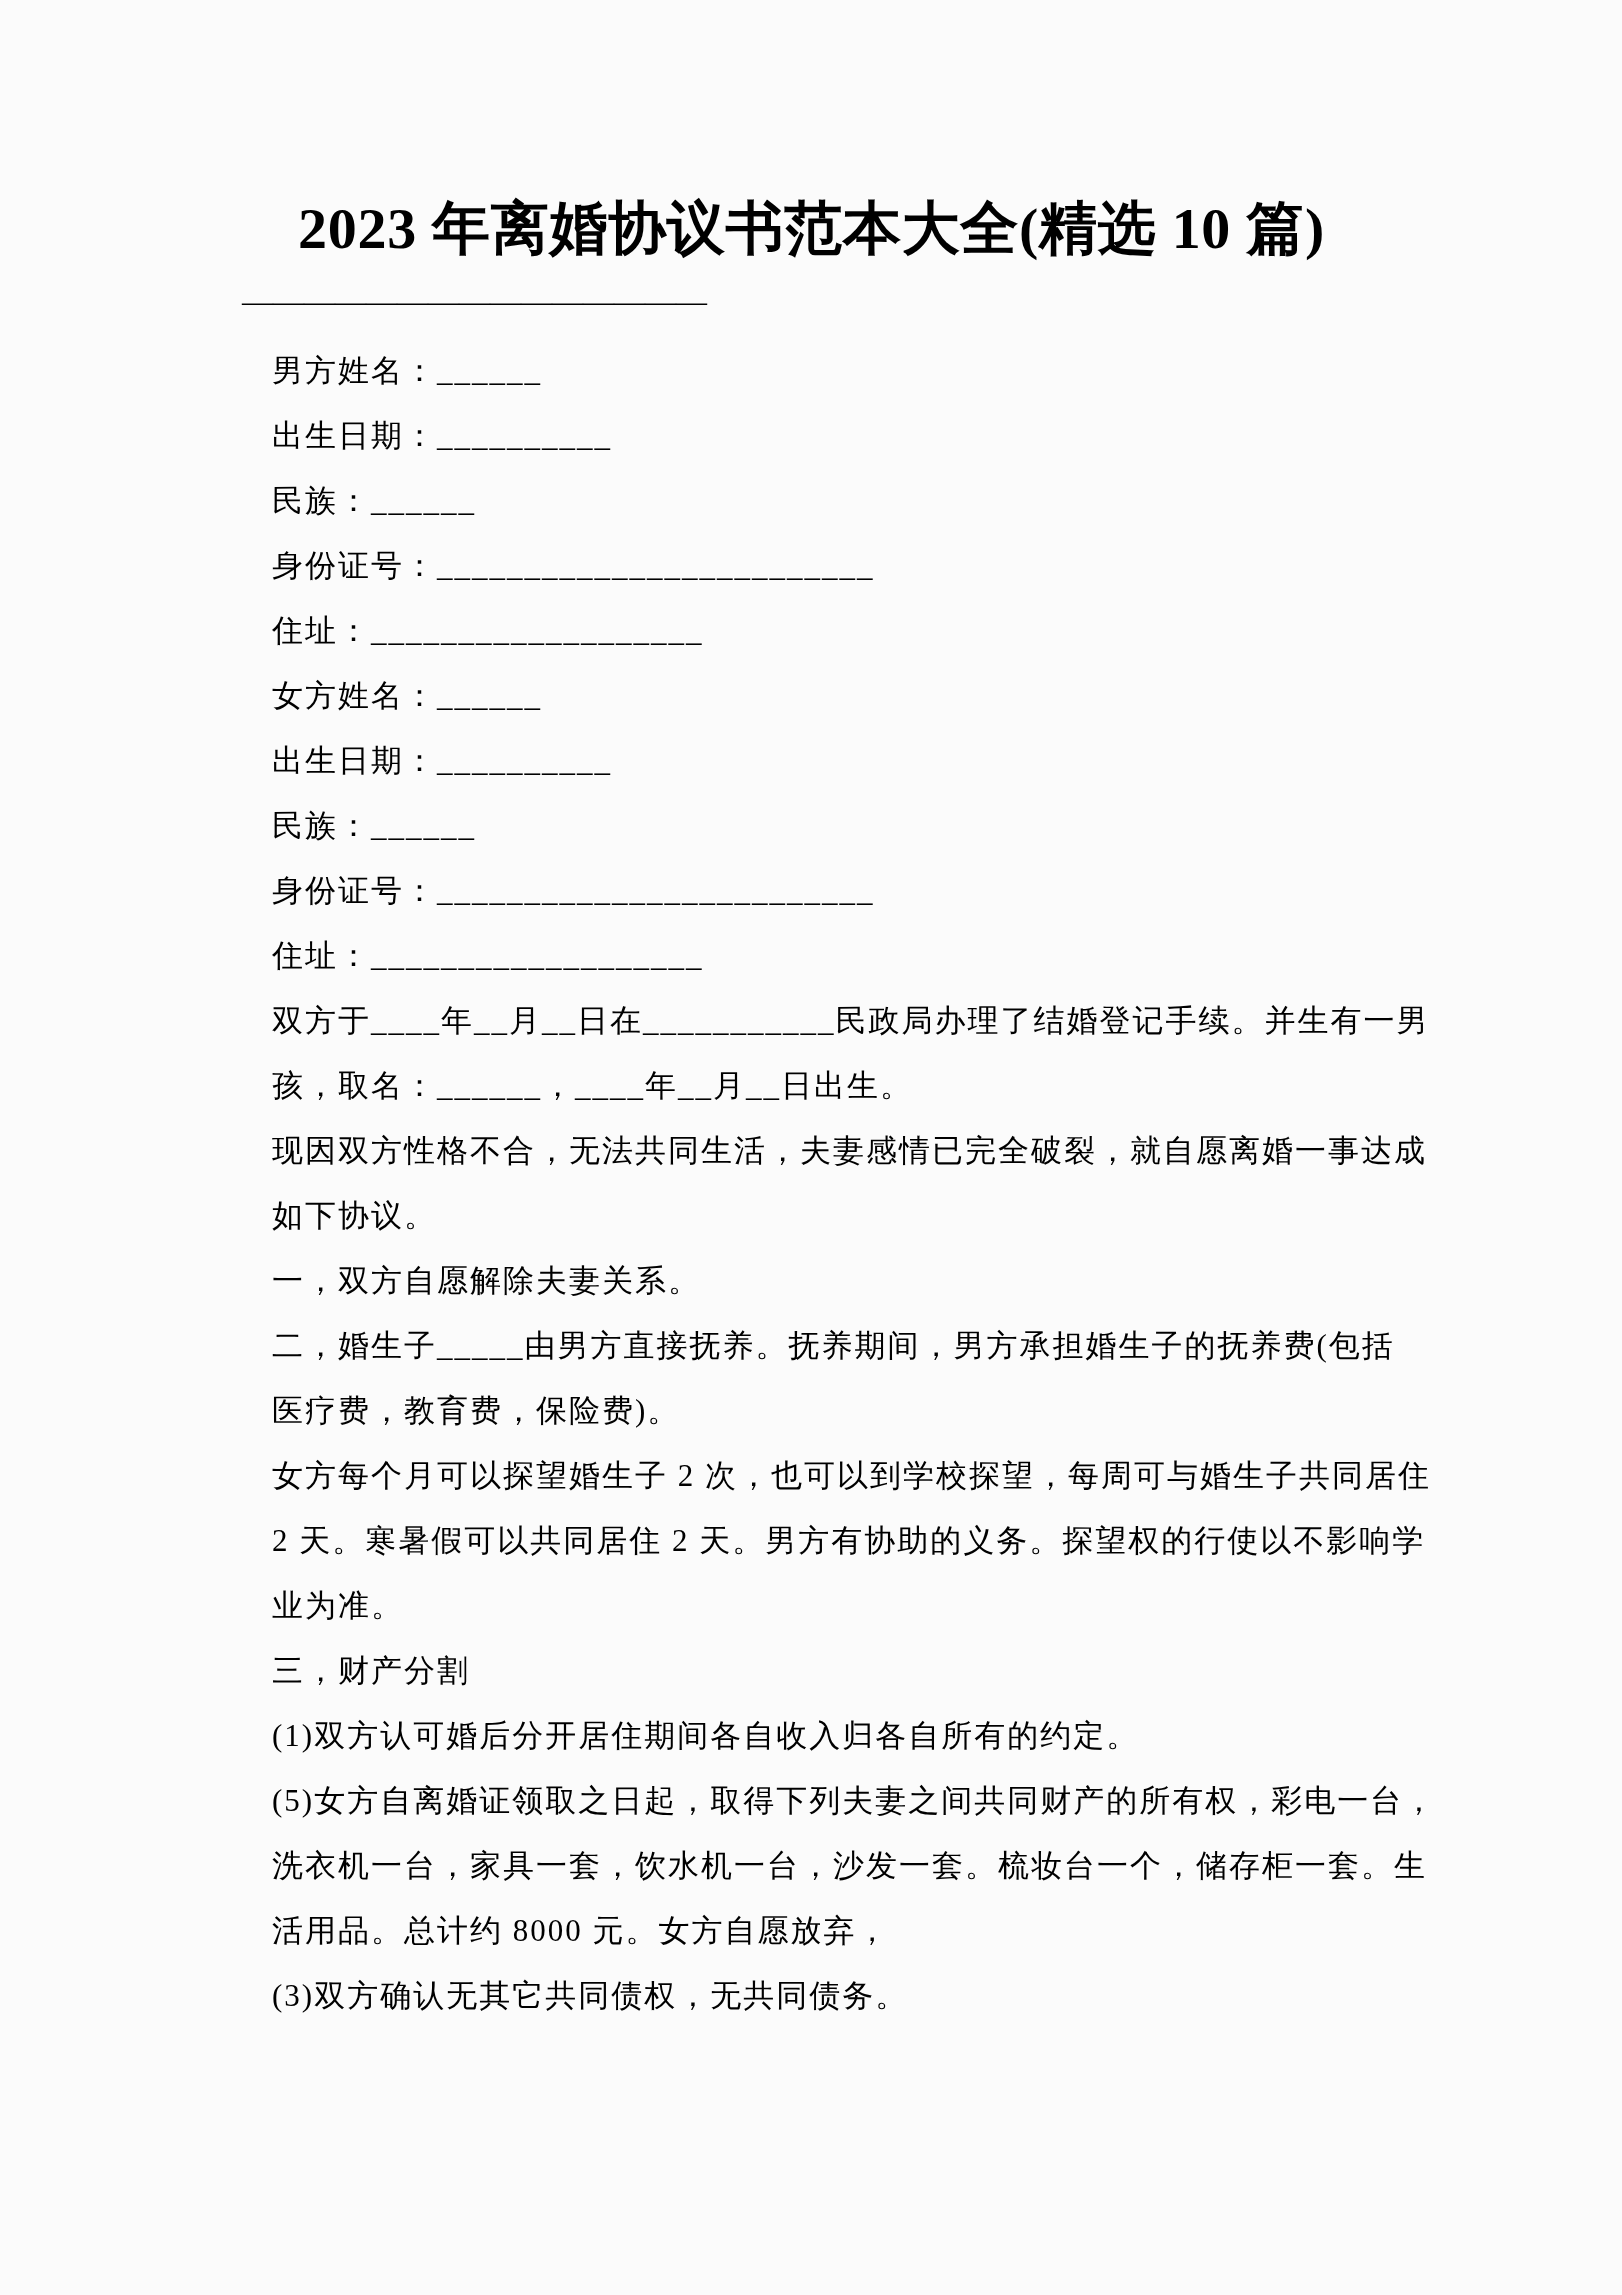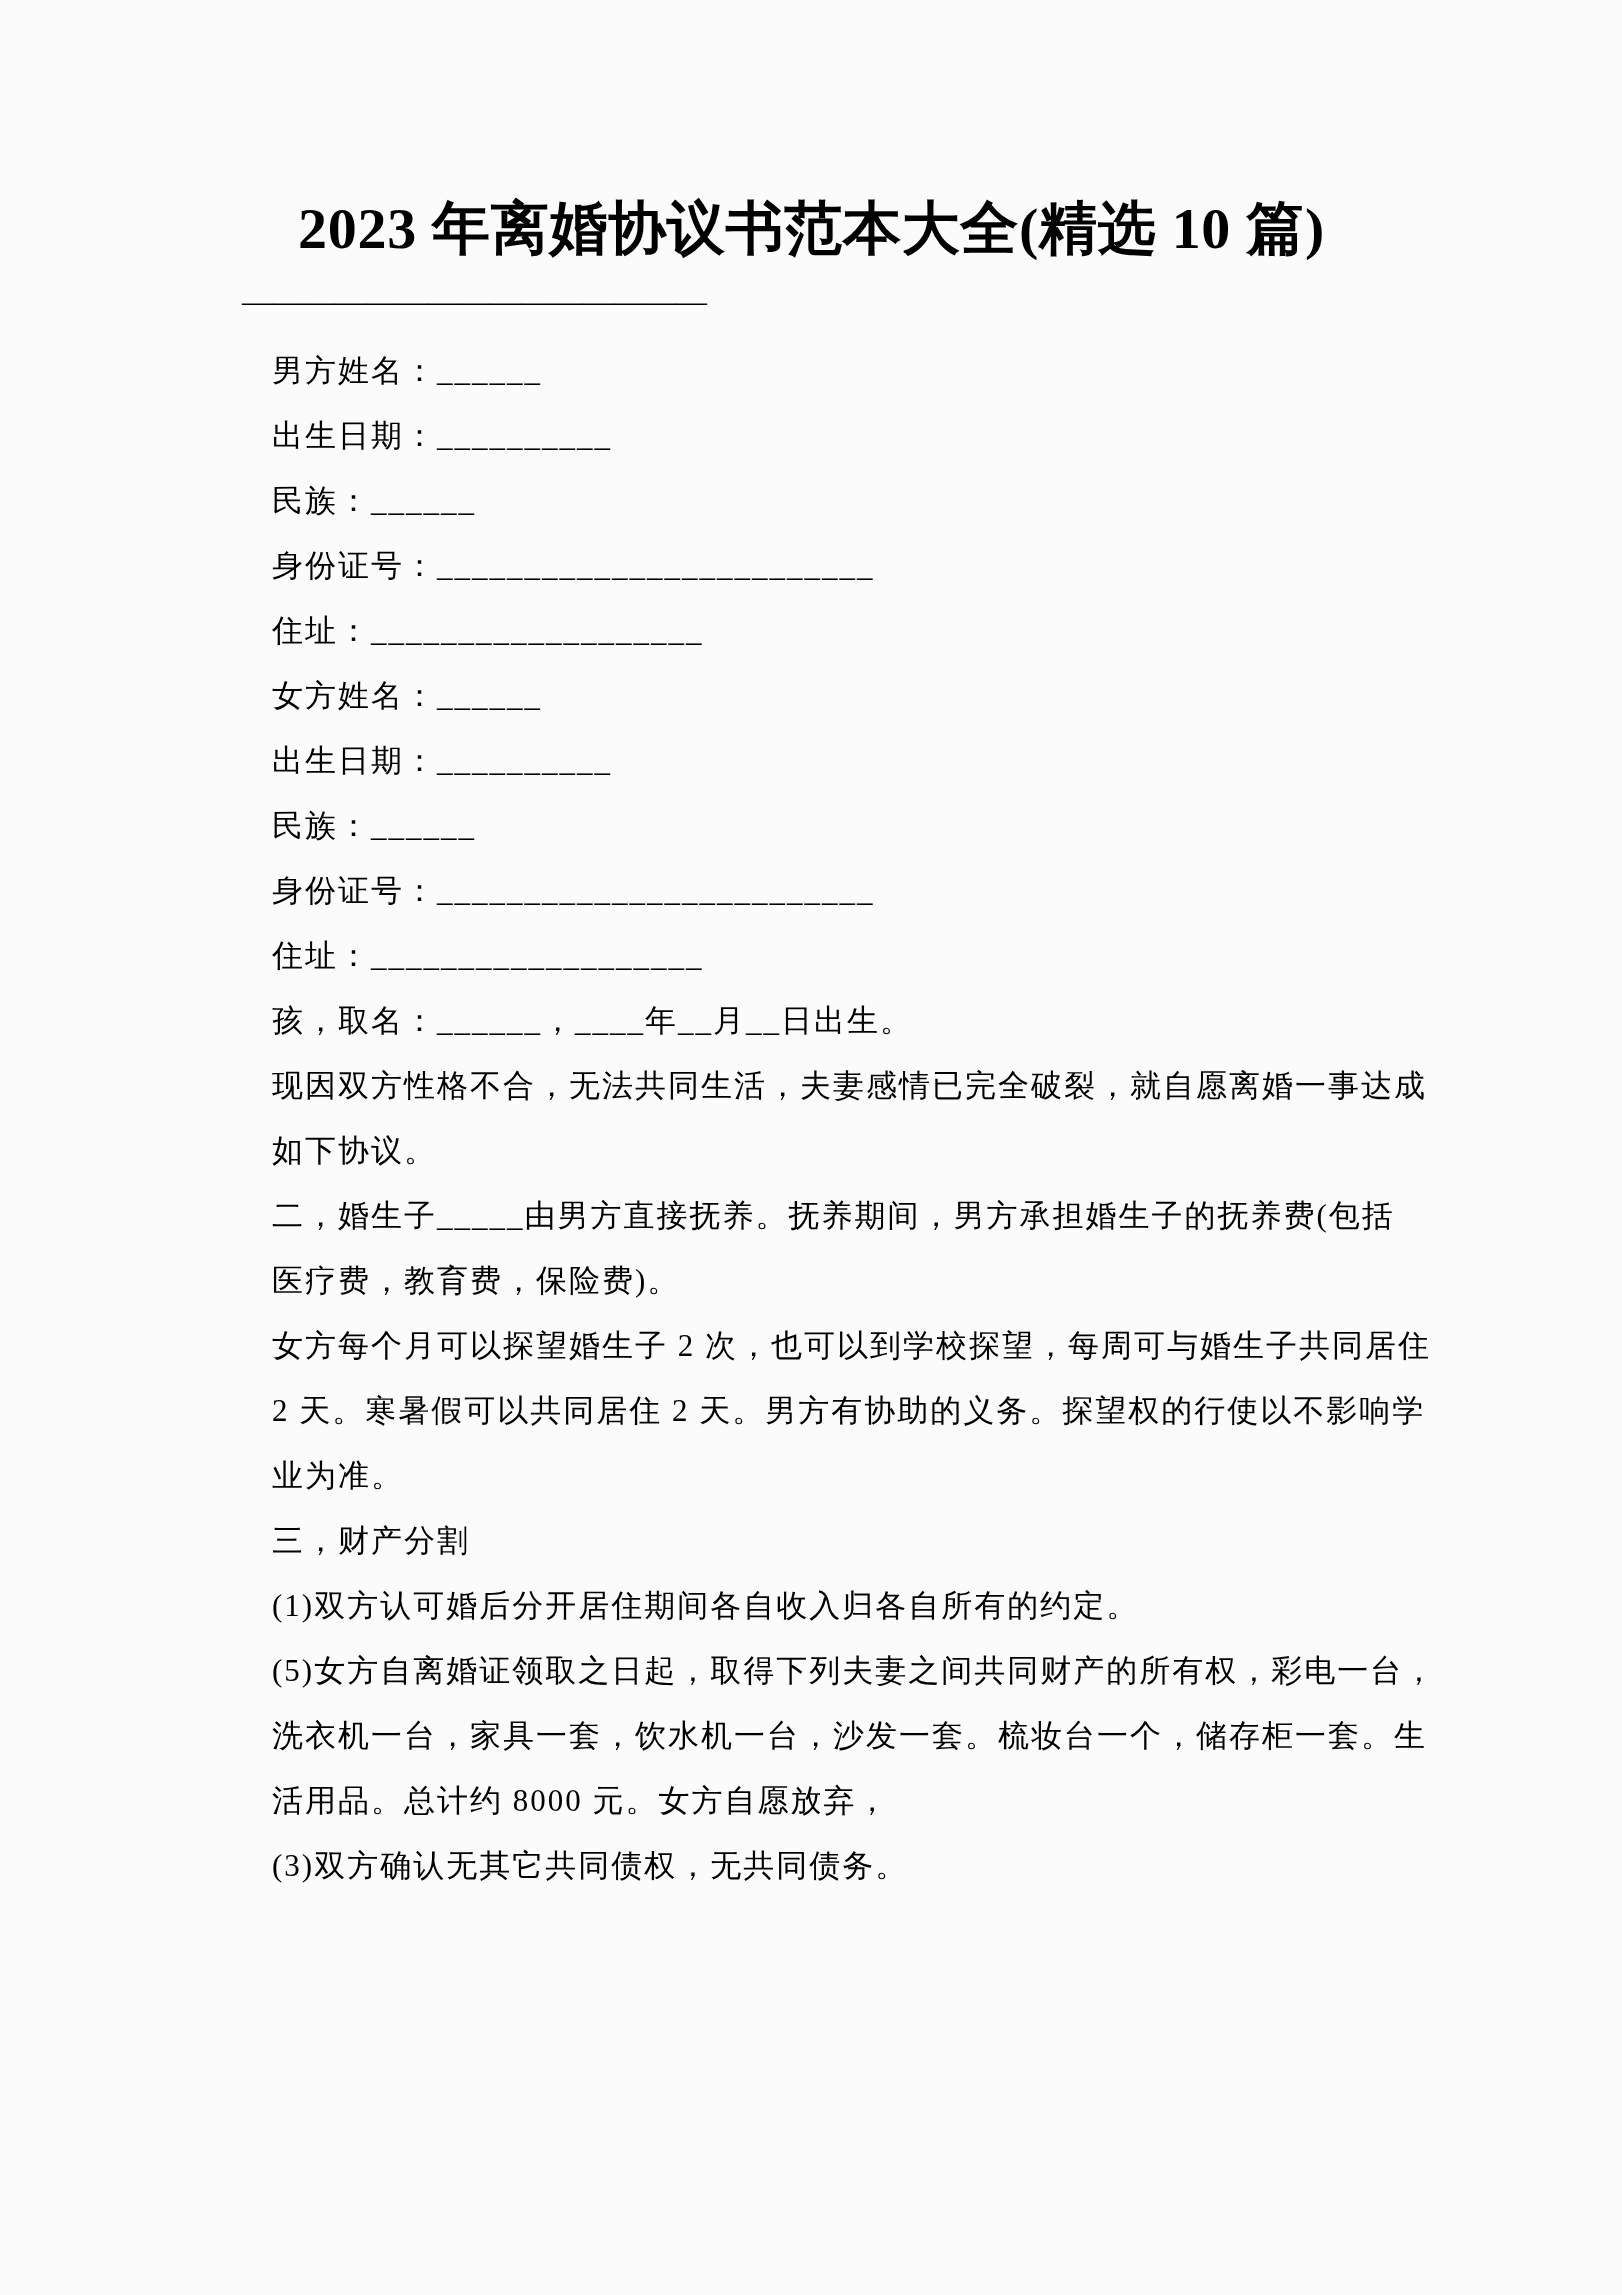--- a/index.html
+++ b/index.html
@@ -64,23 +64,25 @@
     <div class="line">男方姓名：______</div>
     <div class="line">出生日期：__________</div>
     <div class="line">民族：______</div>
     <div class="line">身份证号：_________________________</div>
     <div class="line">住址：___________________</div>
     <div class="line">女方姓名：______</div>
     <div class="line">出生日期：__________</div>
     <div class="line">民族：______</div>
     <div class="line">身份证号：_________________________</div>
     <div class="line">住址：___________________</div>
+    <div class="line">双方于____年__月__日在___________民政局办理了结婚登记手续。并生有一男</div>
     <div class="line">孩，取名：______，____年__月__日出生。</div>
     <div class="line">现因双方性格不合，无法共同生活，夫妻感情已完全破裂，就自愿离婚一事达成</div>
     <div class="line">如下协议。</div>
+    <div class="line">一，双方自愿解除夫妻关系。</div>
     <div class="line">二，婚生子_____由男方直接抚养。抚养期间，男方承担婚生子的抚养费(包括</div>
     <div class="line">医疗费，教育费，保险费)。</div>
     <div class="line">女方每个月可以探望婚生子 2 次，也可以到学校探望，每周可与婚生子共同居住</div>
     <div class="line">2 天。寒暑假可以共同居住 2 天。男方有协助的义务。探望权的行使以不影响学</div>
     <div class="line">业为准。</div>
     <div class="line">三，财产分割</div>
     <div class="line">(1)双方认可婚后分开居住期间各自收入归各自所有的约定。</div>
     <div class="line">(5)女方自离婚证领取之日起，取得下列夫妻之间共同财产的所有权，彩电一台，</div>
     <div class="line">洗衣机一台，家具一套，饮水机一台，沙发一套。梳妆台一个，储存柜一套。生</div>
     <div class="line">活用品。总计约 8000 元。女方自愿放弃，</div>

